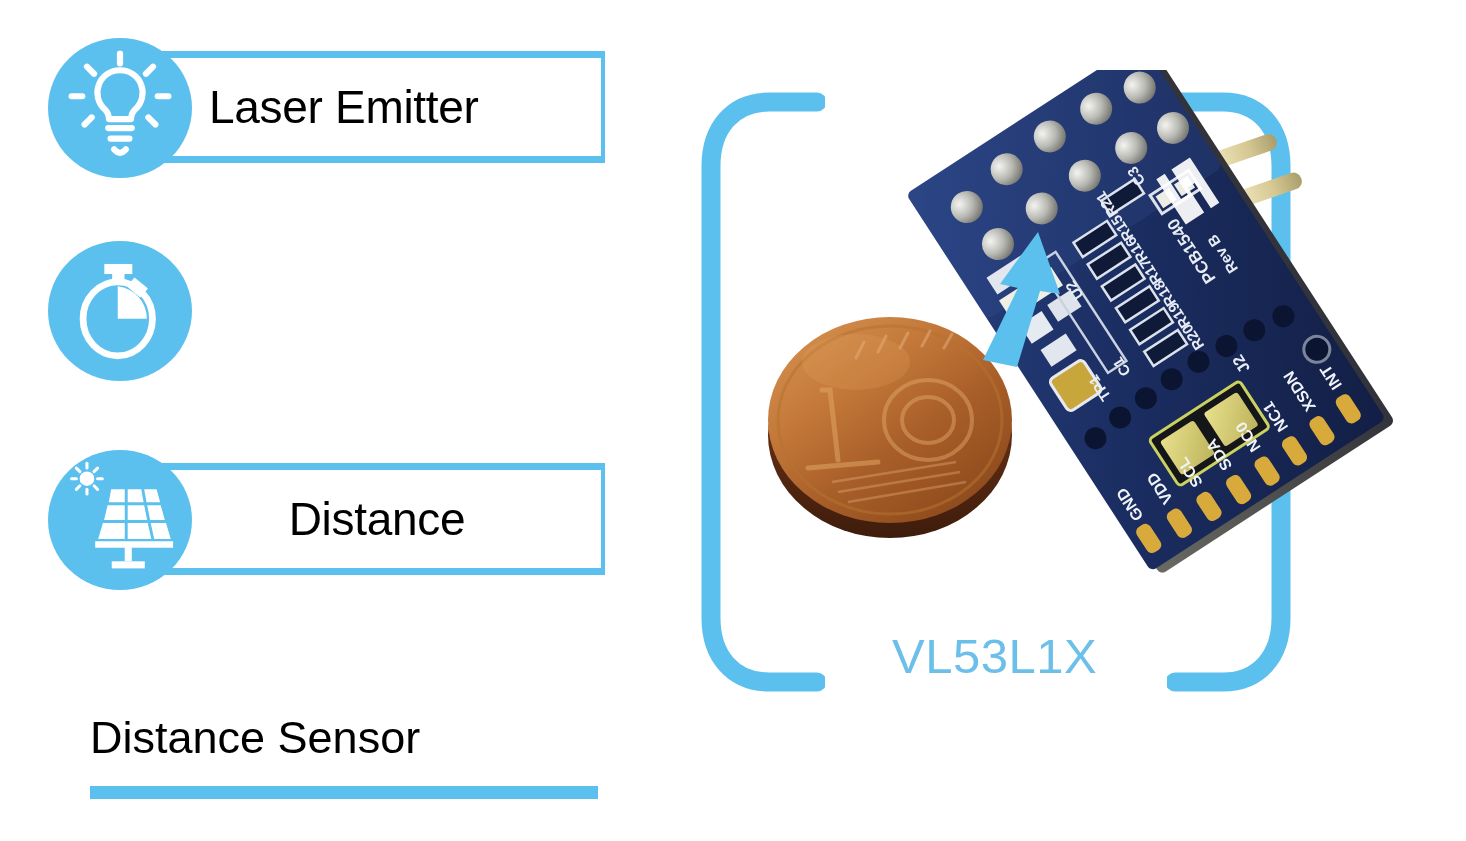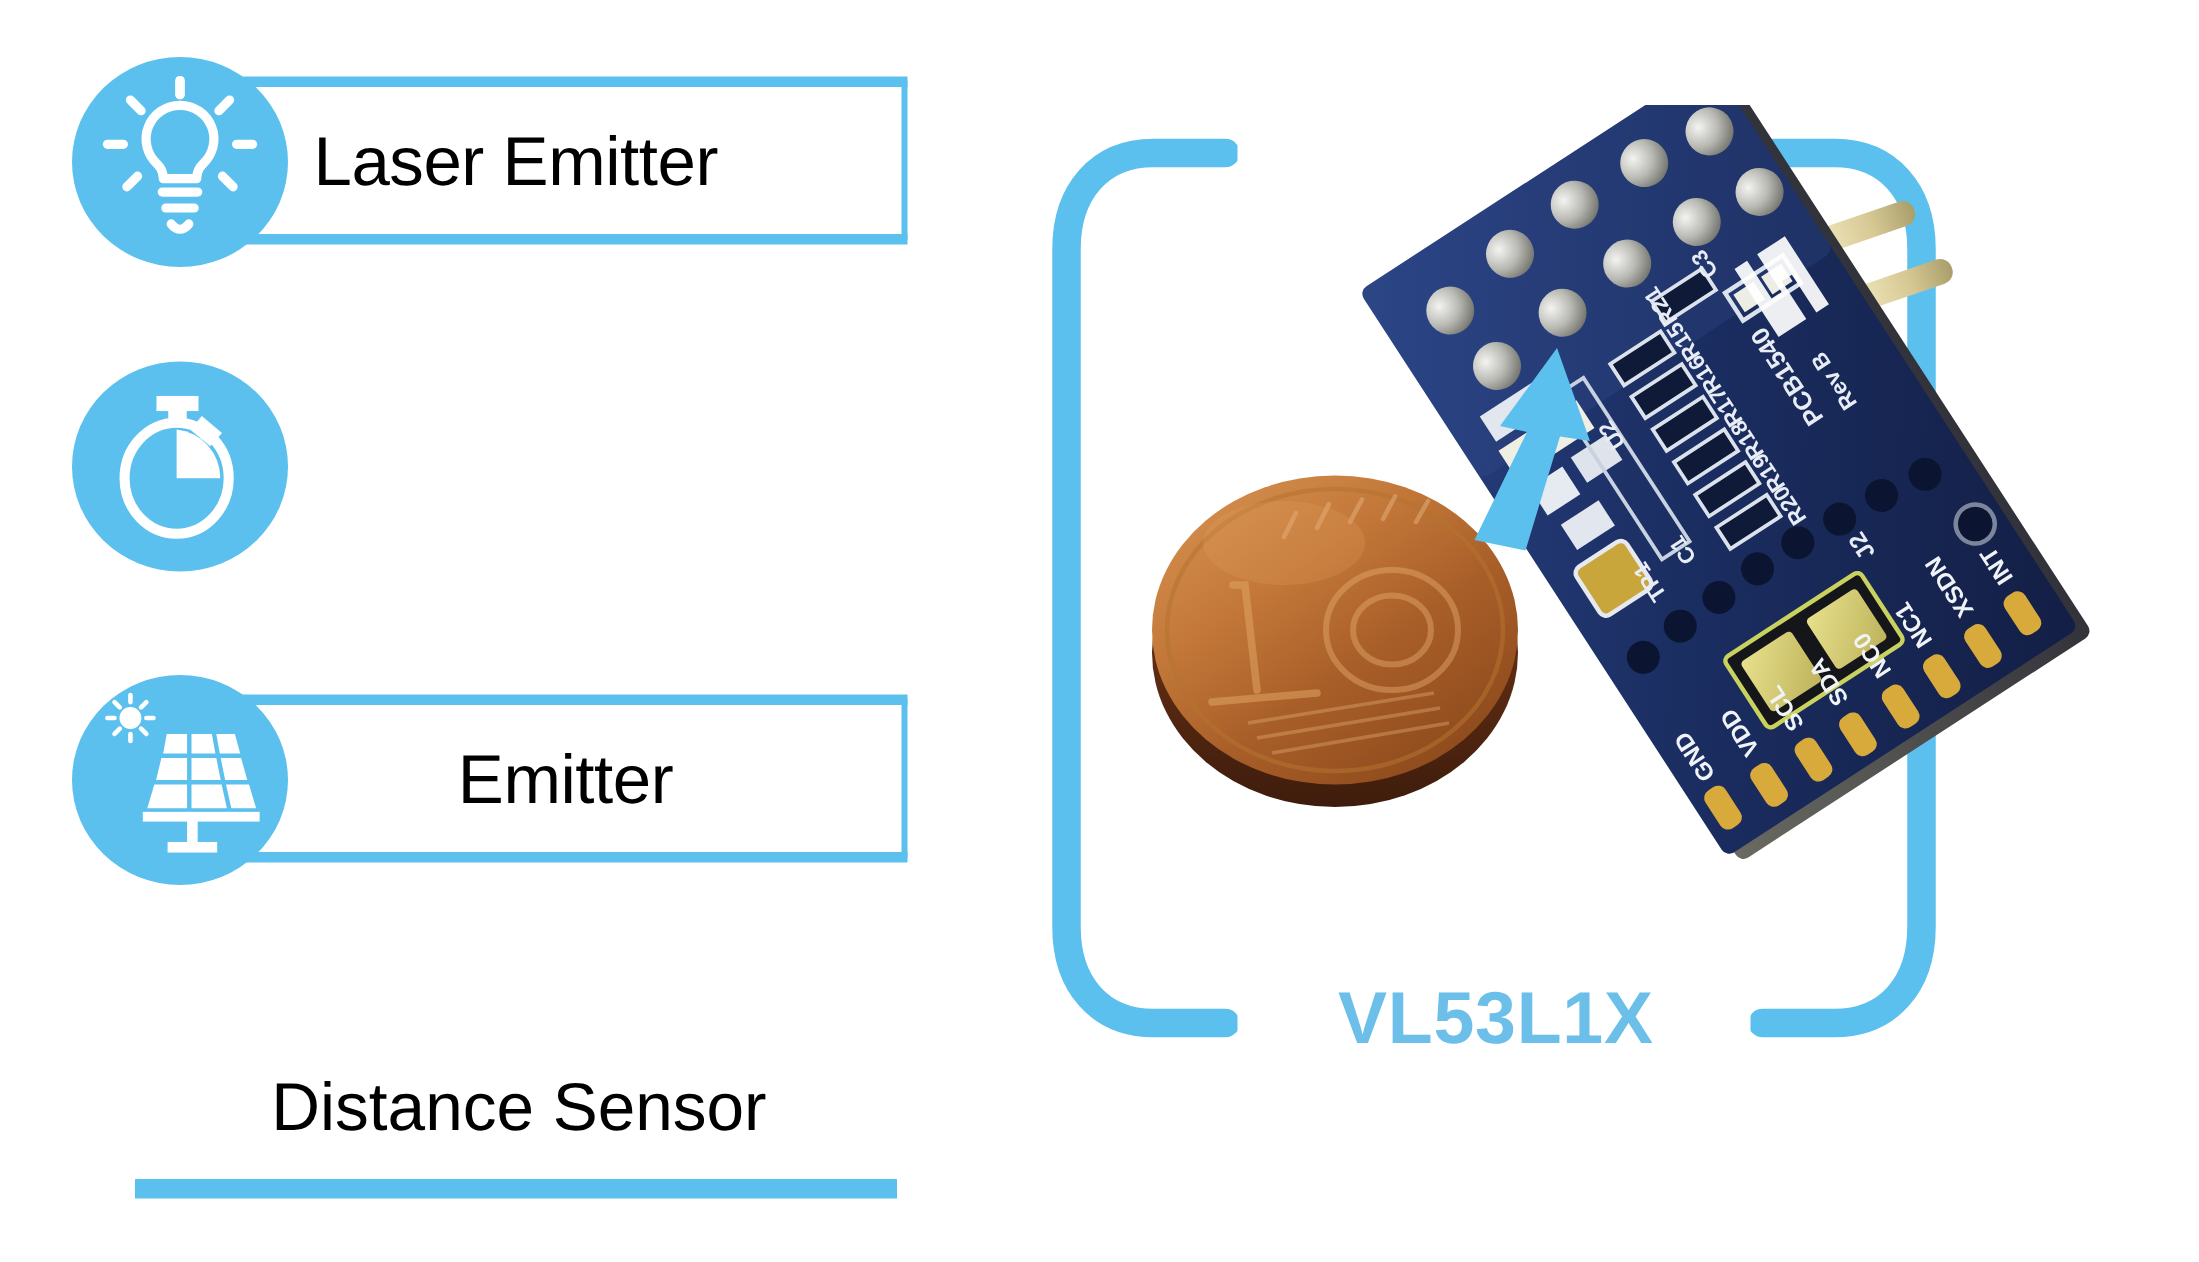--- a/index.html
+++ b/index.html
@@ -42,39 +42,39 @@
     position:absolute;left:0;right:0;top:0;bottom:0;
     display:flex;align-items:center;justify-content:center;
     font-size:46px;color:#000000;white-space:nowrap;
     letter-spacing:-0.3px;
   }
   .feature-row.r1 .label-text{justify-content:flex-start;padding-left:56px;}
 
   
   #caption{
     position:absolute;left:90px;top:712px;width:512px;
-    text-align:center;font-size:45px;color:#000;white-space:nowrap;
+    text-align:left;font-size:45px;color:#000;white-space:nowrap;
   }
   #caption-rule{
     position:absolute;left:90px;top:786px;width:508px;height:13px;background:#5CC0EE;
   }
 
   
   #photo-panel{position:absolute;left:660px;top:0;width:806px;height:841px;}
   #bracket-left,#bracket-right{position:absolute;top:92px;width:130px;height:600px;}
   #bracket-left{left:35px;}
   #bracket-right{left:507px;}
 
   #board-photo{
     position:absolute;left:40px;top:70px;width:700px;height:560px;
   }
   #vl-label{
     position:absolute;left:232px;top:628px;
-    font-size:49px;font-weight:bold;color:#6CBFE8;
-    letter-spacing:0.5px;white-space:nowrap;margin-top:23px;
+    font-size:49px;font-weight:normal;color:#6CBFE8;
+    letter-spacing:0.5px;white-space:nowrap;
   }
 </style>
 </head>
 <body>
 
 <div id="stage">
 
   <div class="feature-row r1">
     <div class="label-box">
       <div class="label-text">Laser Emitter</div>
@@ -108,21 +108,21 @@
         <rect x="36" y="8" width="25" height="9" fill="#ffffff"></rect>
         <rect x="43" y="14" width="11" height="12" fill="#ffffff"></rect>
         <path d="M63 20 l12 10 -7 8 -12 -10 z" fill="#ffffff"></path>
         <path d="M48 57 L48 28 A29 29 0 0 1 74 57 Z" fill="#ffffff"></path>
       </svg>
     </div>
   </div>
 
   <div class="feature-row r3">
     <div class="label-box">
-      <div class="label-text">Emitter</div>
+      <div class="label-text">Distance</div>
     </div>
     <div class="icon-badge">
       <svg width="118" height="118" viewBox="0 0 100 100" aria-hidden="true">
         <g fill="#ffffff">
 
           <circle cx="22" cy="15" r="6.2"></circle>
           <g stroke="#ffffff" stroke-width="2.6" stroke-linecap="round">
             <line x1="22" y1="2" x2="22" y2="6"></line>
             <line x1="22" y1="24" x2="22" y2="28"></line>
             <line x1="9" y1="15" x2="13" y2="15"></line>

